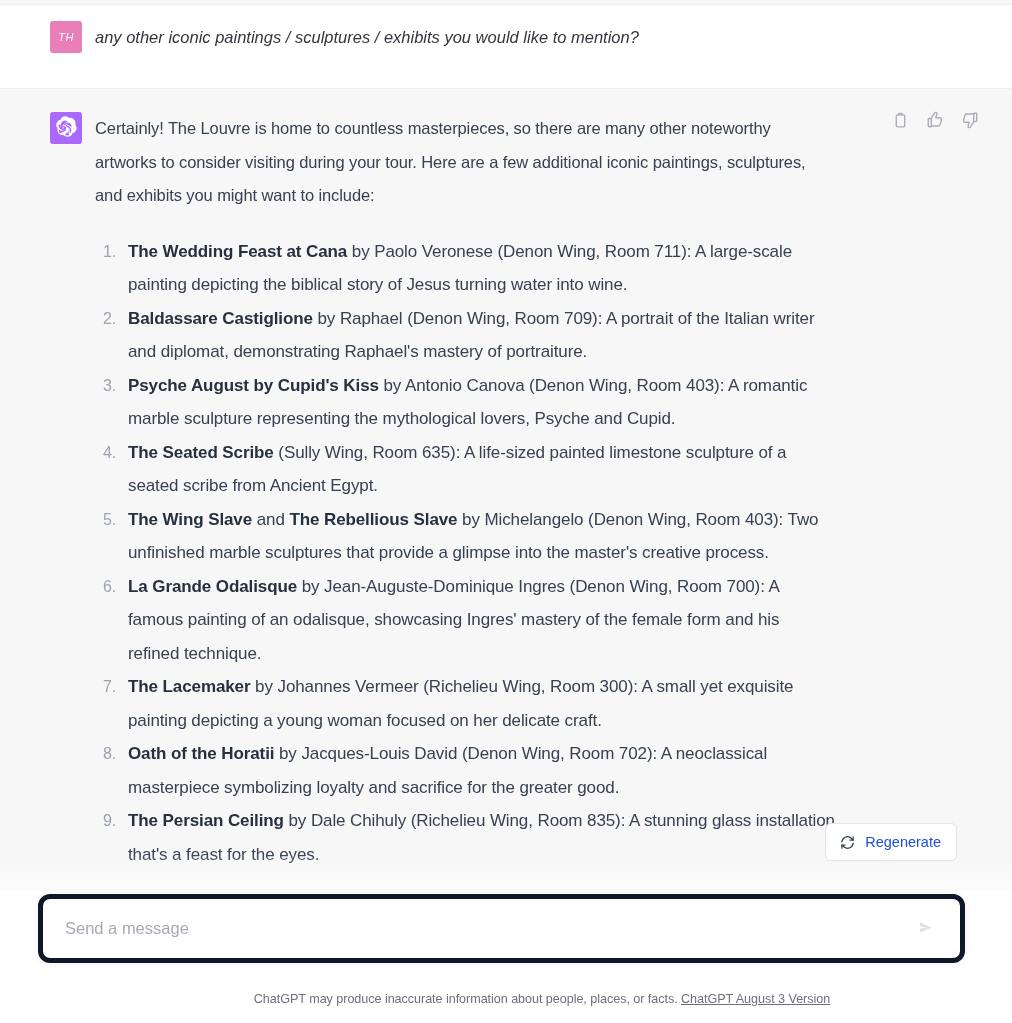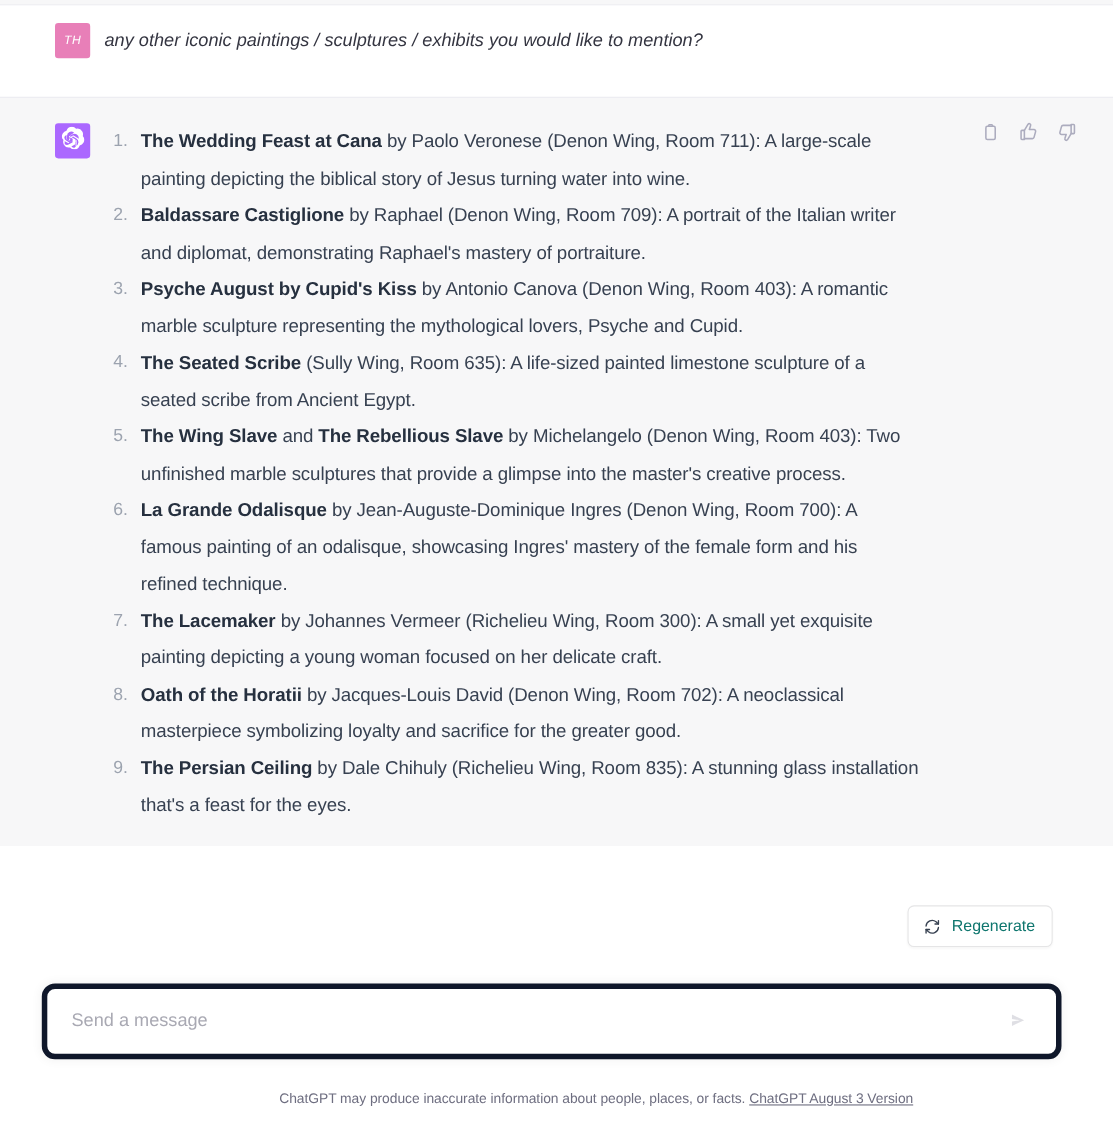--- a/index.html
+++ b/index.html
@@ -180,21 +180,21 @@
 
   .regen-btn {
     display: inline-flex;
     align-items: center;
     gap: 10px;
     background: #ffffff;
     border: 1px solid #e5e5e6;
     border-radius: 6px;
     padding: 10px 15px 10px 14px;
     font-size: 14.5px;
-    color: #0f766e;
+    color: #1d4ed8;
     cursor: pointer;
     box-shadow: 0 1px 2px rgba(0,0,0,0.03);
     font-family: "Liberation Sans", sans-serif;
   }
 
   .regen-btn svg { color: #374151; display: block; }
 
   .composer-box {
     position: absolute;
     left: 38px;
@@ -276,20 +276,21 @@
       <div class="avatar avatar-assistant">
         <span>
           <svg width="21" height="21" viewBox="0 0 41 41" fill="#ffffff" xmlns="http://www.w3.org/2000/svg">
             <path d="M37.532 16.87a9.963 9.963 0 0 0-.856-8.184 10.078 10.078 0 0 0-10.855-4.835A9.964 9.964 0 0 0 18.306.5a10.079 10.079 0 0 0-9.614 6.977 9.967 9.967 0 0 0-6.664 4.834 10.08 10.08 0 0 0 1.24 11.817 9.965 9.965 0 0 0 .856 8.185 10.079 10.079 0 0 0 10.855 4.835 9.965 9.965 0 0 0 7.516 3.35 10.078 10.078 0 0 0 9.617-6.981 9.967 9.967 0 0 0 6.663-4.834 10.079 10.079 0 0 0-1.243-11.813zM22.498 37.886a7.474 7.474 0 0 1-4.799-1.735c.06-.33.144-.66.246-.976l5.734-3.311a.936.936 0 0 0 .466-.815V22.97l2.42 1.4a.083.083 0 0 1 .046.065v6.697a7.498 7.498 0 0 1-7.507 7.49l3.394-.736zm-16.122-6.88a7.472 7.472 0 0 1-.894-5.025c.06.036.164.1.24.144l5.734 3.31a.934.934 0 0 0 .94 0l7.001-4.042v2.798a.087.087 0 0 1-.35.074l-5.797 3.347a7.497 7.497 0 0 1-10.24-2.745l2.8 2.14zm-1.5-12.425a7.473 7.473 0 0 1 3.905-3.289v6.817a.934.934 0 0 0 .47.81l7 4.041-2.424 1.4a.08.08 0 0 1-.08 0l-5.79-3.348a7.497 7.497 0 0 1-3.08-6.431zm19.945 4.64l-7.003-4.042 2.424-1.4a.08.08 0 0 1 .08 0l5.79 3.35a7.49 7.49 0 0 1-1.156 13.505v-6.817a.935.935 0 0 0-.47-.81l.335-3.786zm2.41-3.624c-.06-.037-.165-.1-.240-.144l-5.734-3.31a.935.935 0 0 0-.94 0l-7.001 4.042v-2.798a.087.087 0 0 1 .035-.074l5.797-3.344a7.497 7.497 0 0 1 11.135 7.764l-3.052-2.136zm-15.166 4.982l-2.425-1.4a.082.082 0 0 1-.045-.065v-6.698a7.495 7.495 0 0 1 12.29-5.756 6.95 6.95 0 0 0-.247.977l-5.734 3.31a.934.934 0 0 0-.467.815l-.372 8.817zm1.315-2.838l3.12-1.8 3.118 1.8v3.6l-3.119 1.8-3.119-1.8v-3.6z"></path>
           </svg>
         </span>
       </div>
     </div>
 
     <div class="content-col">
+      <p class="intro-p">Certainly! The Louvre is home to countless masterpieces, so there are many other noteworthy artworks to consider visiting during your tour. Here are a few additional iconic paintings, sculptures, and exhibits you might want to include:</p>
       <ol class="answer-list">
           <li><b>The Wedding Feast at Cana</b><span> by Paolo Veronese (Denon Wing, Room 711): A large-scale painting depicting the biblical story of Jesus turning water into wine.</span></li>
           <li><b>Baldassare Castiglione</b><span> by Raphael (Denon Wing, Room 709): A portrait of the Italian writer and diplomat, demonstrating Raphael's mastery of portraiture.</span></li>
           <li><b>Psyche August by Cupid's Kiss</b><span> by Antonio Canova (Denon Wing, Room 403): A romantic marble sculpture representing the mythological lovers, Psyche and Cupid.</span></li>
           <li><b>The Seated Scribe</b><span> (Sully Wing, Room 635): A life-sized painted limestone sculpture of a seated scribe from Ancient Egypt.</span></li>
           <li><b>The Wing Slave</b><span> and </span><b>The Rebellious Slave</b><span> by Michelangelo (Denon Wing, Room 403): Two unfinished marble sculptures that provide a glimpse into the master's creative process.</span></li>
           <li><b>La Grande Odalisque</b><span> by Jean-Auguste-Dominique Ingres (Denon Wing, Room 700): A famous painting of an odalisque, showcasing Ingres' mastery of the female form and his refined technique.</span></li>
           <li><b>The Lacemaker</b><span> by Johannes Vermeer (Richelieu Wing, Room 300): A small yet exquisite painting depicting a young woman focused on her delicate craft.</span></li>
           <li><b>Oath of the Horatii</b><span> by Jacques-Louis David (Denon Wing, Room 702): A neoclassical masterpiece symbolizing loyalty and sacrifice for the greater good.</span></li>
           <li><b>The Persian Ceiling</b><span> by Dale Chihuly (Richelieu Wing, Room 835): A stunning glass installation that's a feast for the eyes.</span></li>

